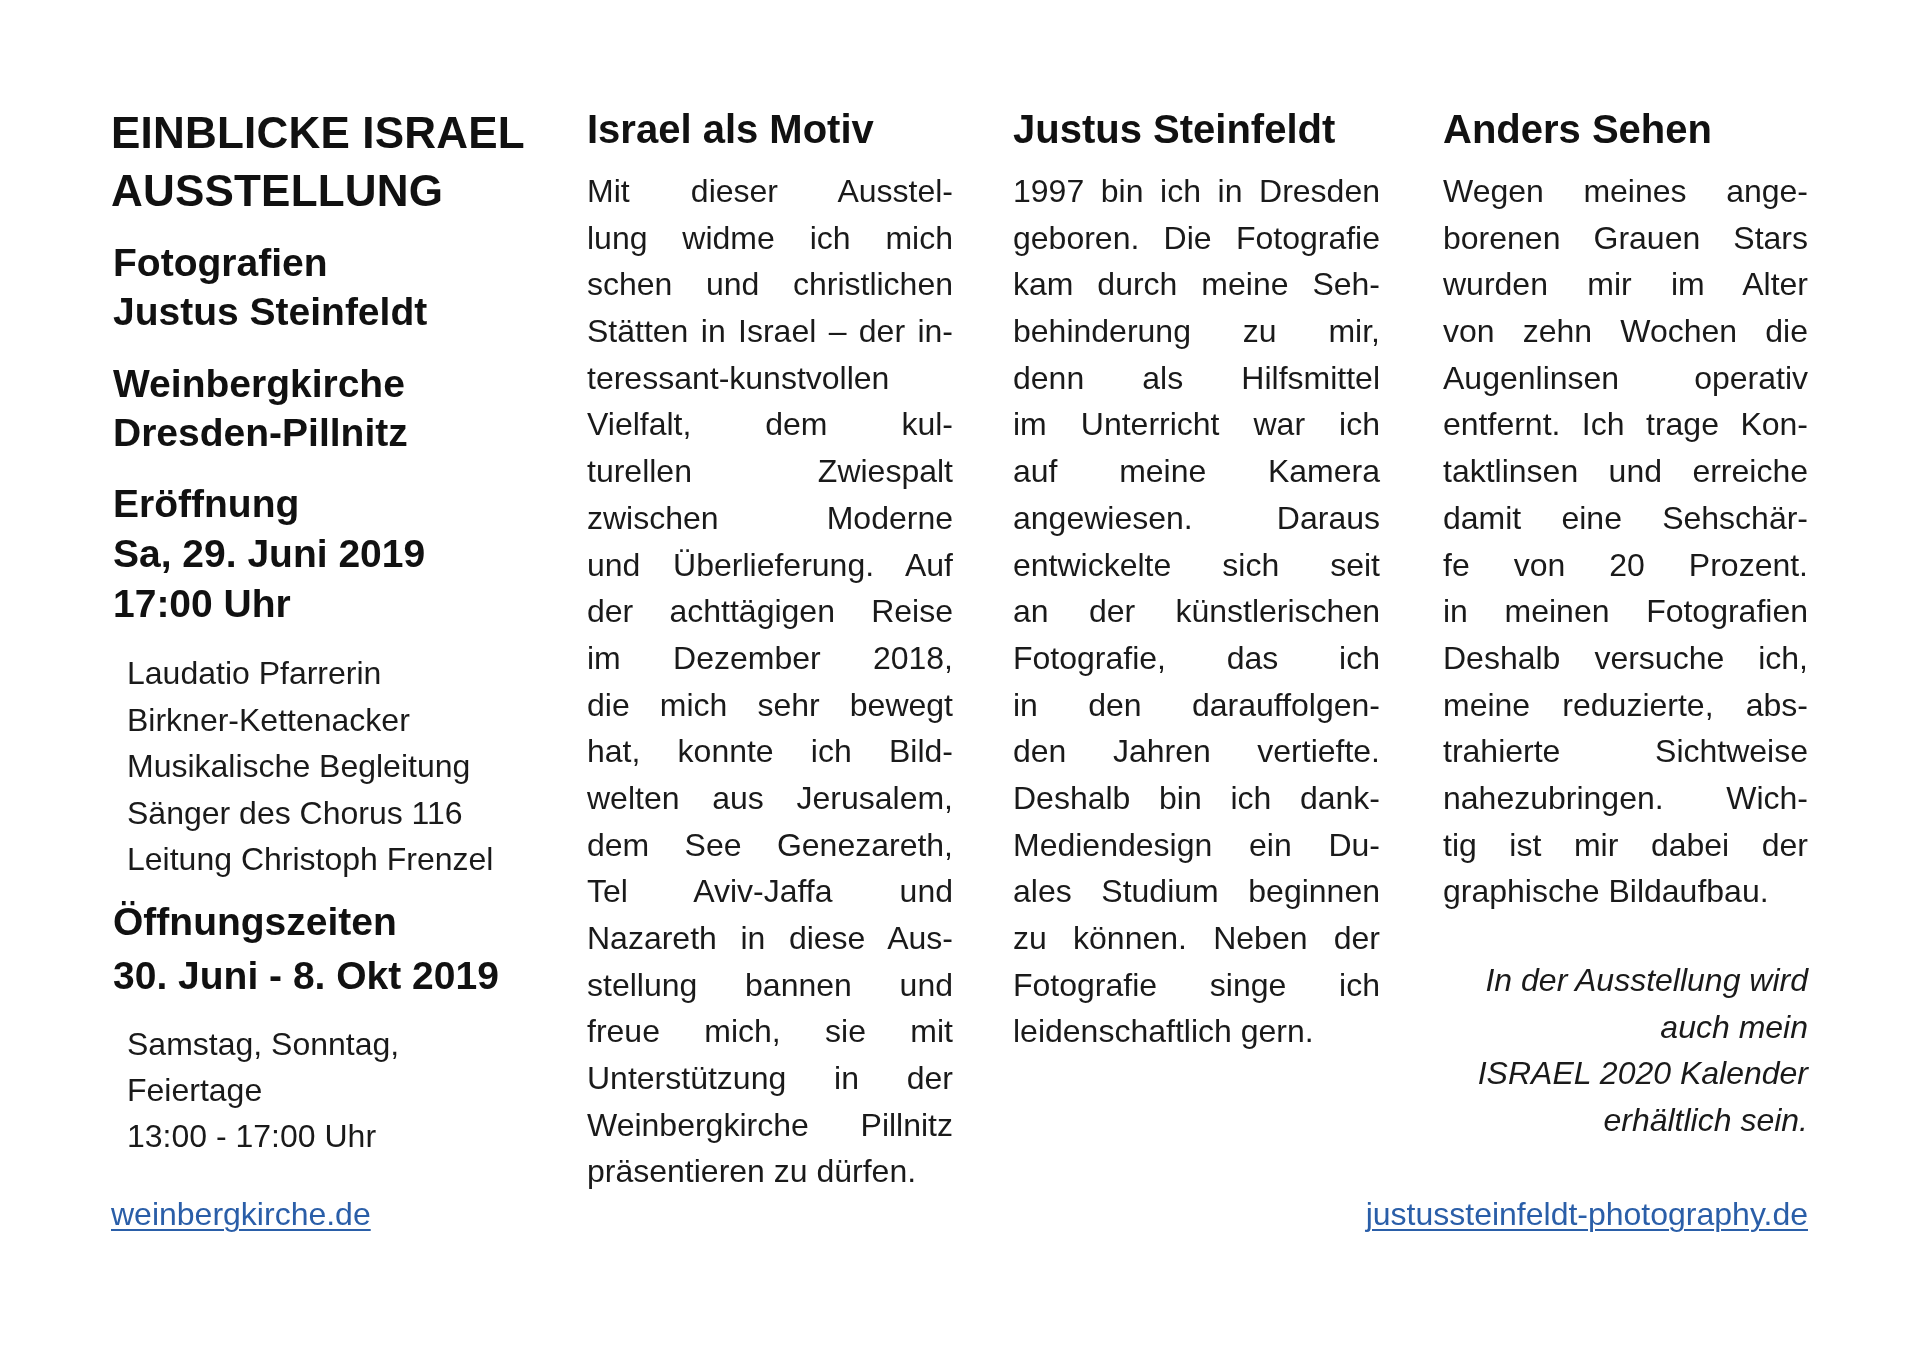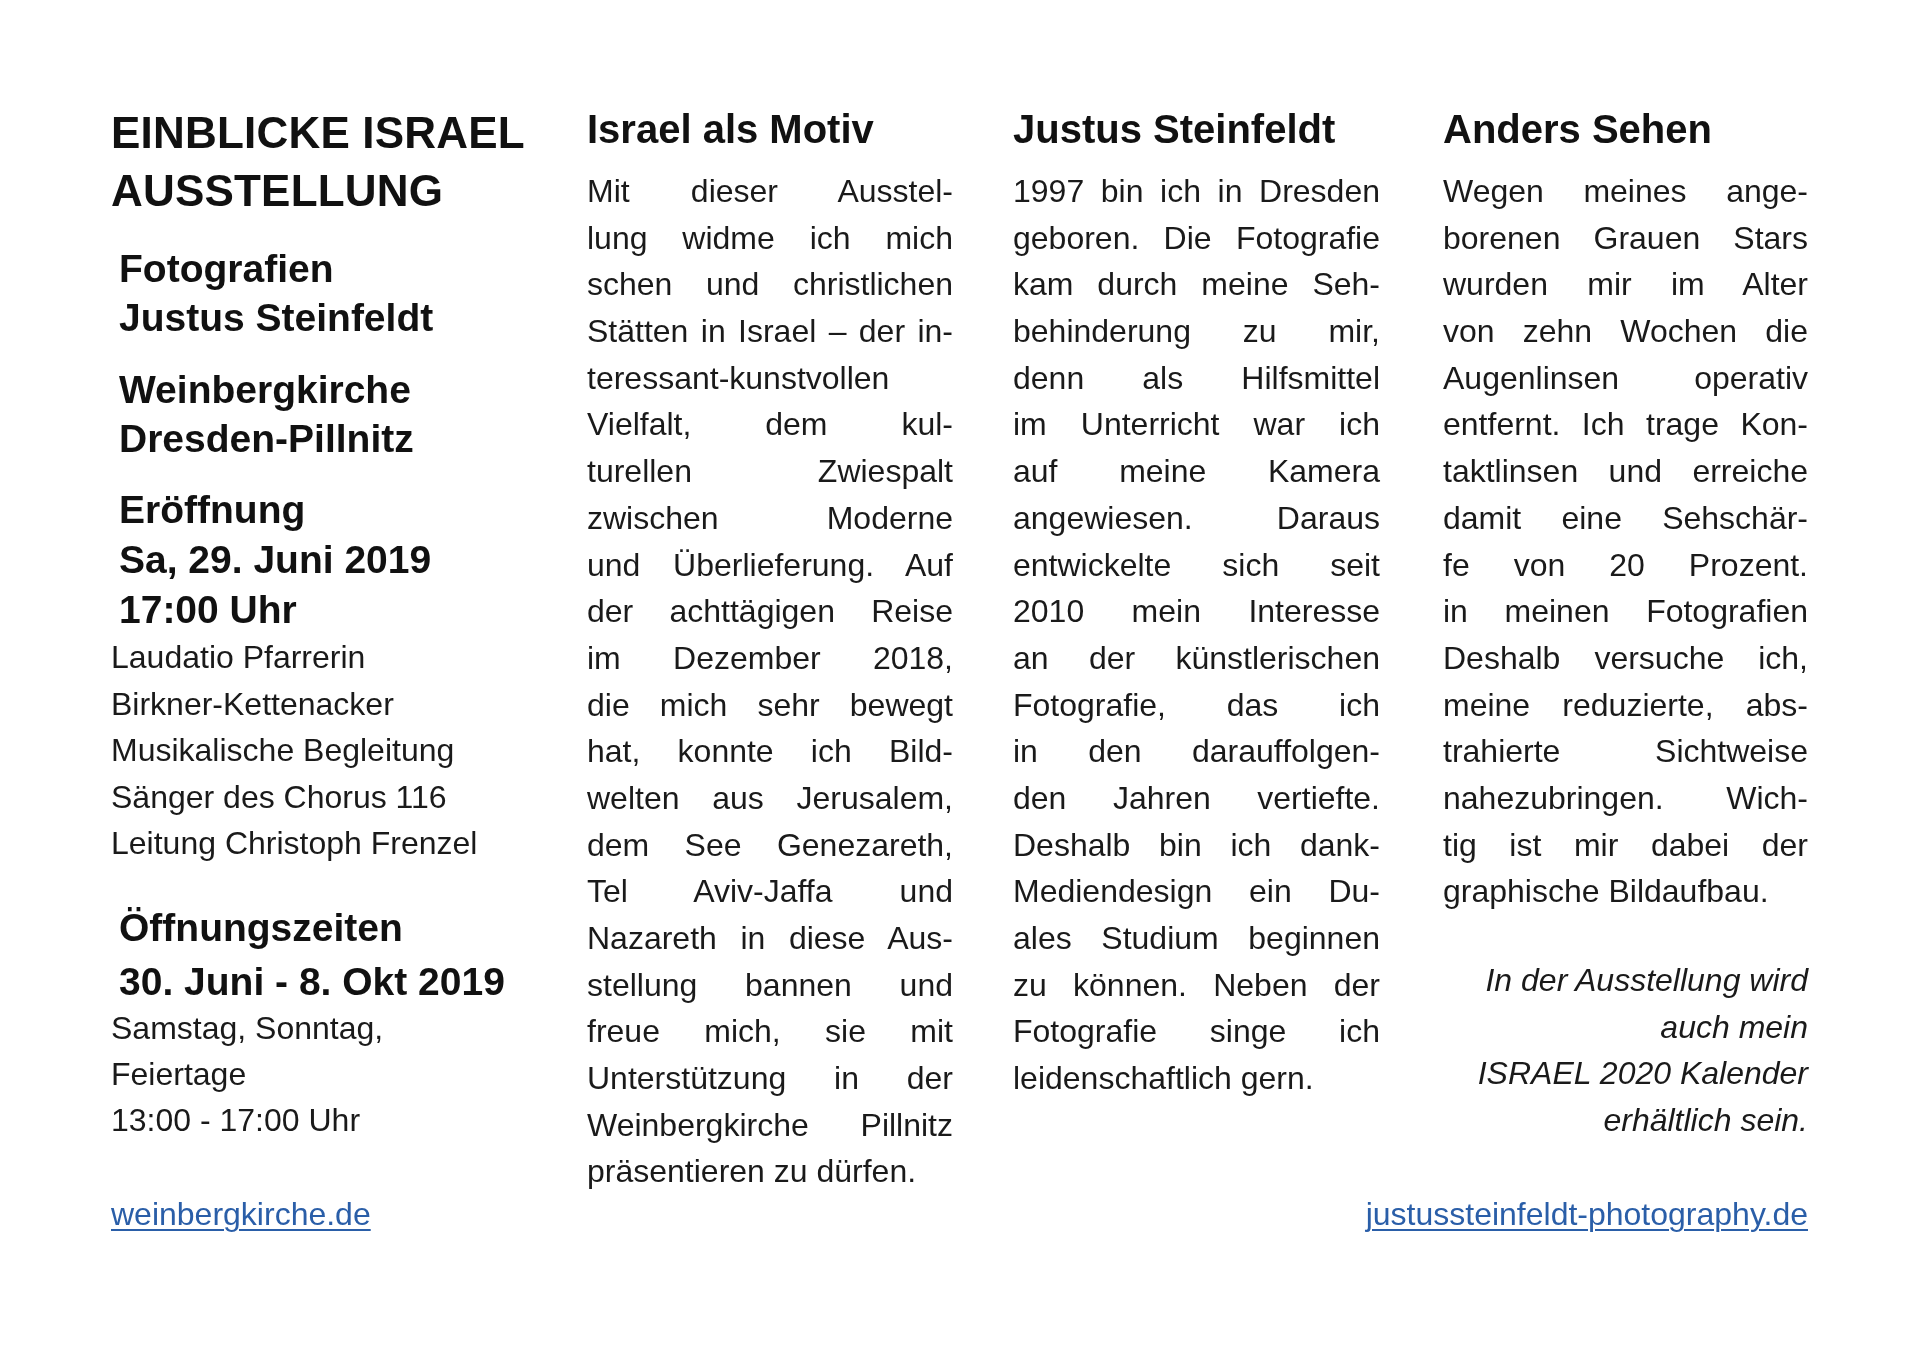--- a/index.html
+++ b/index.html
@@ -13,26 +13,26 @@
     #col2 { left: 587px; width: 366px; }
     #col3 { left: 1013px; width: 367px; }
     #col4 { left: 1443px; width: 365px; }
 
     .title {
       position: absolute; left: 0; top: 104px;
       font-size: 44px; font-weight: bold; line-height: 58px;
       letter-spacing: 0.2px; white-space: nowrap; margin: 0;
     }
     .subhead {
-      position: absolute; left: 0; margin: 8px;
+      position: absolute; left: 0; margin: 2px;
       font-size: 39px; font-weight: bold; line-height: 49px; white-space: nowrap;
       letter-spacing: 0px;
     }
     .plain {
-      position: absolute; left: 0; margin: 0;
+      position: absolute; left: 0; margin: 16px;
       font-size: 32px; line-height: 46.6px; white-space: nowrap; font-weight: normal;
       color: #1a1a1a;
     }
     .link {
       position: absolute; margin: 0;
       font-size: 32px; line-height: 46px; white-space: nowrap;
       color: #2a5ea8; text-decoration: underline; text-underline-offset: 4px;
       text-decoration-thickness: 2px; cursor: pointer;
     }
     .col-heading {
@@ -119,21 +119,20 @@
   <div class="para" id="p-bio" style="top:168px">
       <span class="ln">1997 bin ich in Dresden</span>
       <span class="ln">geboren. Die Fotografie</span>
       <span class="ln">kam durch meine Seh-</span>
       <span class="ln">behinderung zu mir,</span>
       <span class="ln">denn als Hilfsmittel</span>
       <span class="ln">im Unterricht war ich</span>
       <span class="ln">auf meine Kamera</span>
       <span class="ln">angewiesen. Daraus</span>
       <span class="ln">entwickelte sich seit</span>
-      <span class="ln">2010 mein Interesse</span>
       <span class="ln">an der künstlerischen</span>
       <span class="ln">Fotografie, das ich</span>
       <span class="ln">in den darauffolgen-</span>
       <span class="ln">den Jahren vertiefte.</span>
       <span class="ln">Deshalb bin ich dank-</span>
       <span class="ln">Mediendesign ein Du-</span>
       <span class="ln">ales Studium beginnen</span>
       <span class="ln">zu können. Neben der</span>
       <span class="ln">Fotografie singe ich</span>
       <span class="ln last">leidenschaftlich gern.</span>

